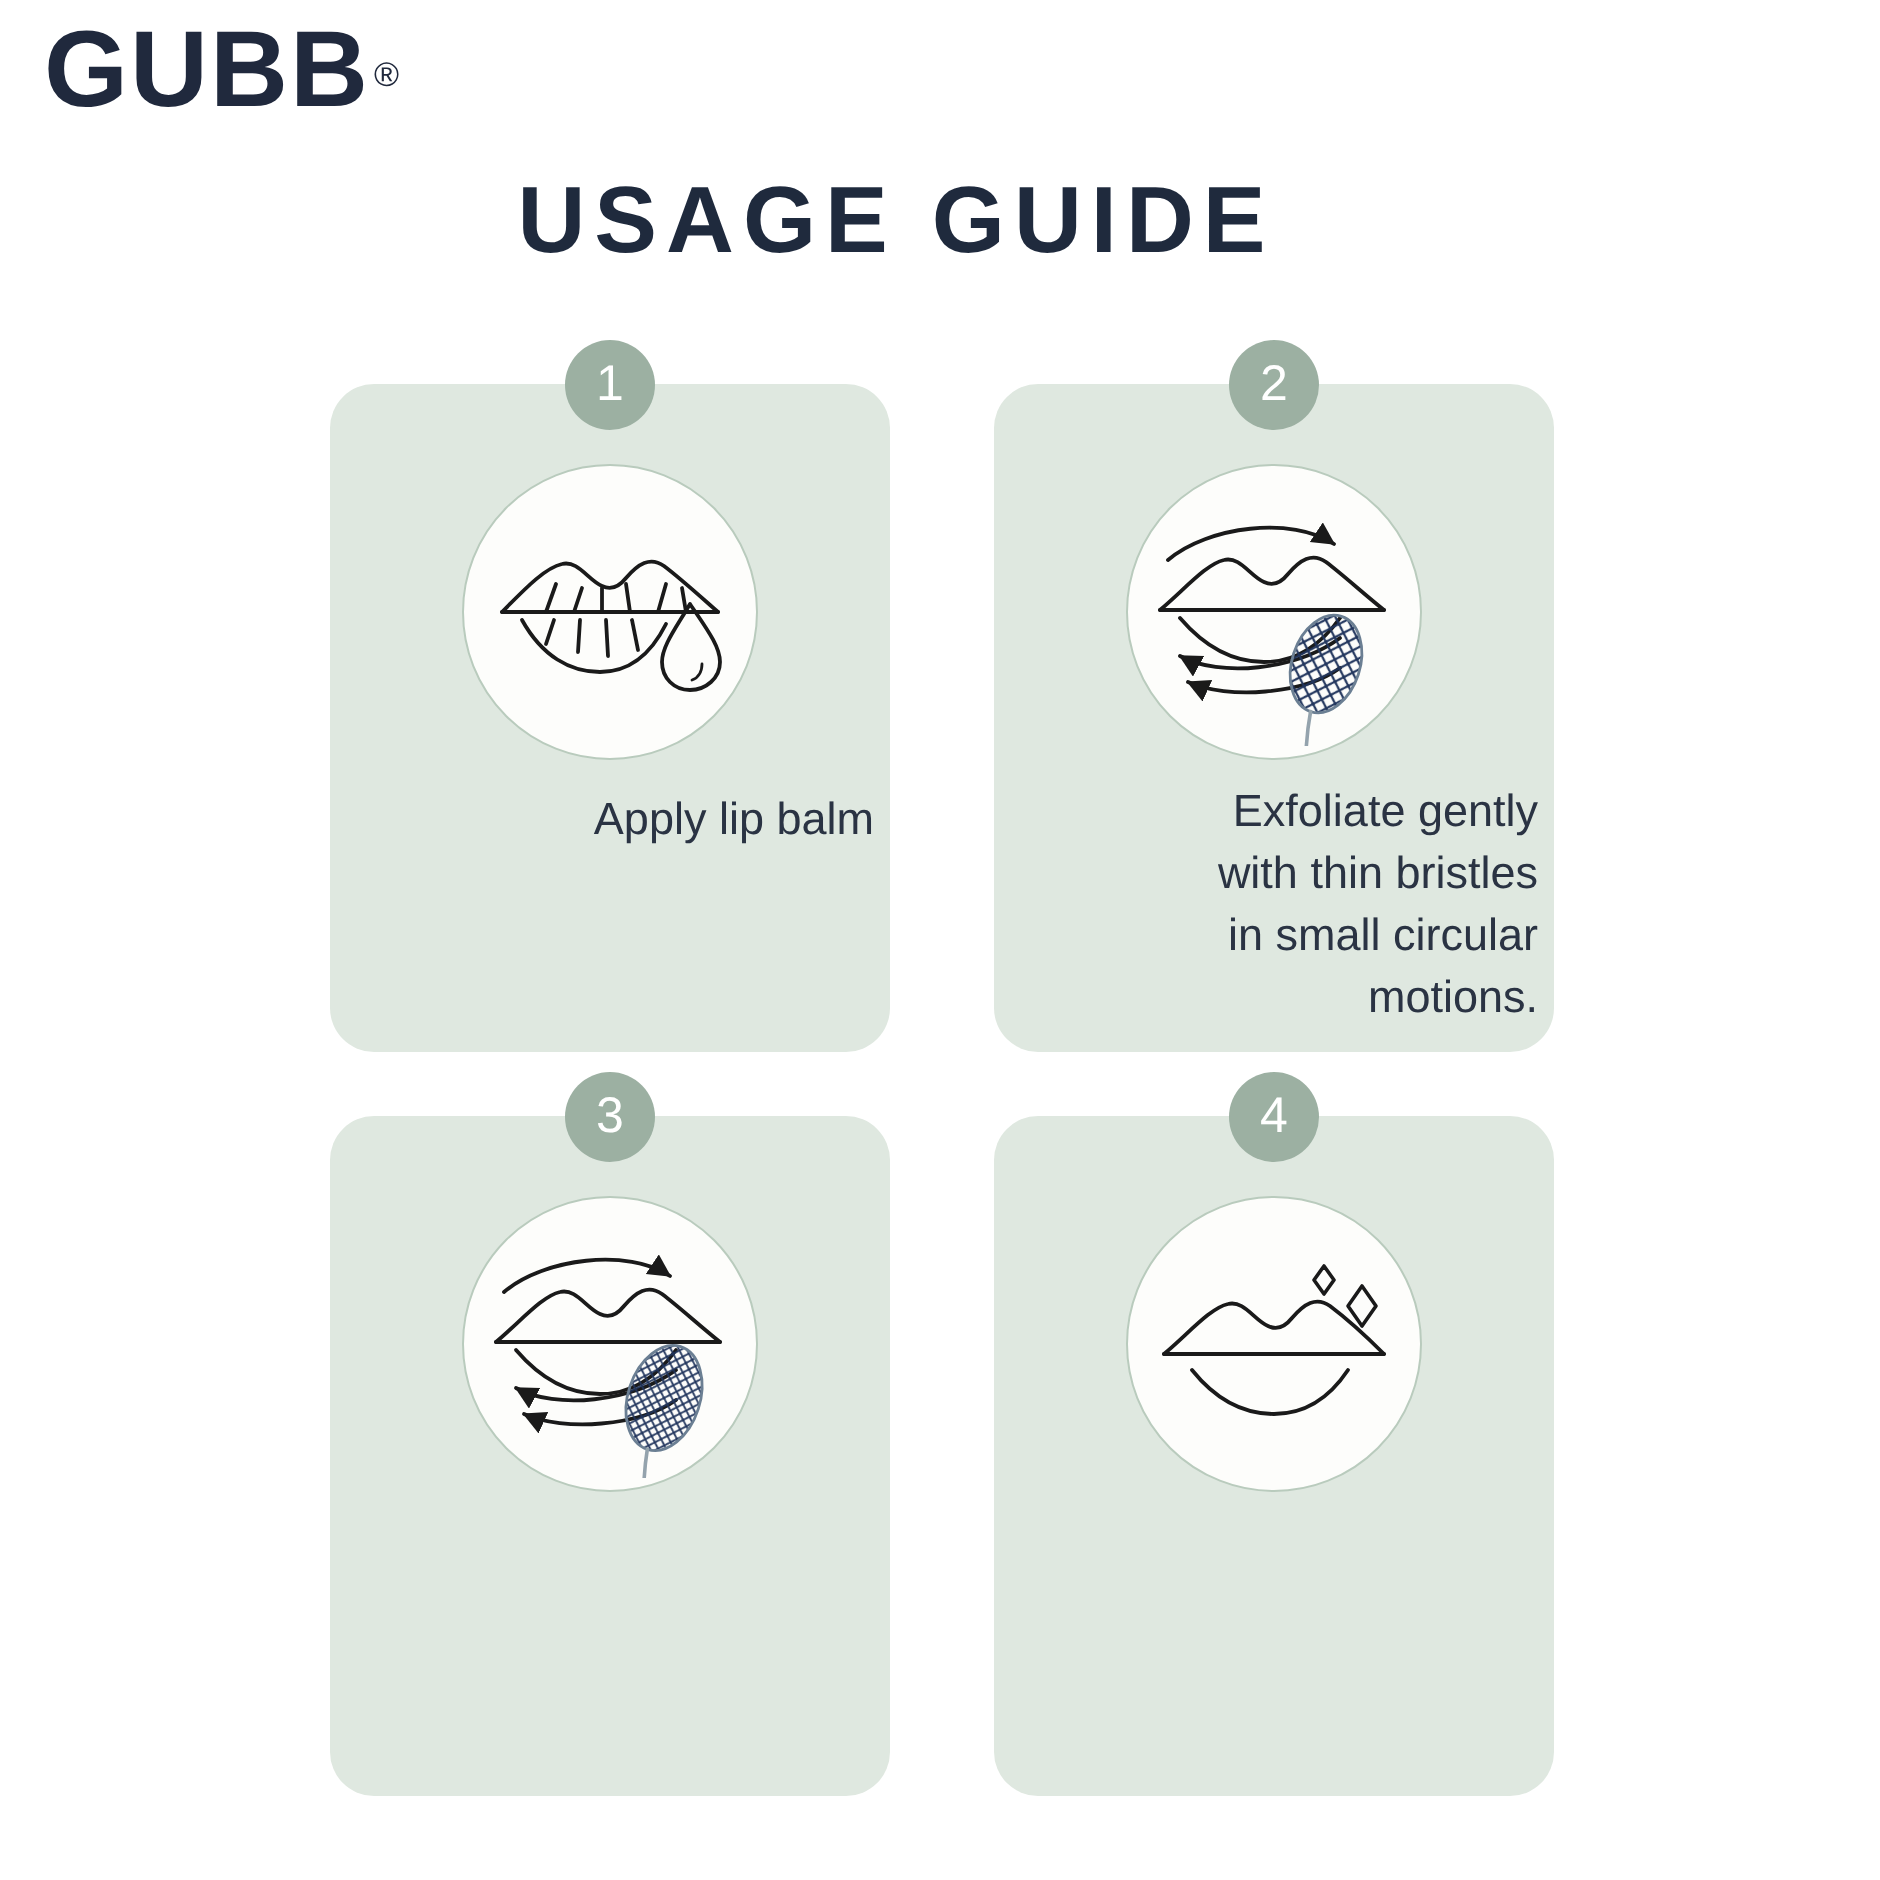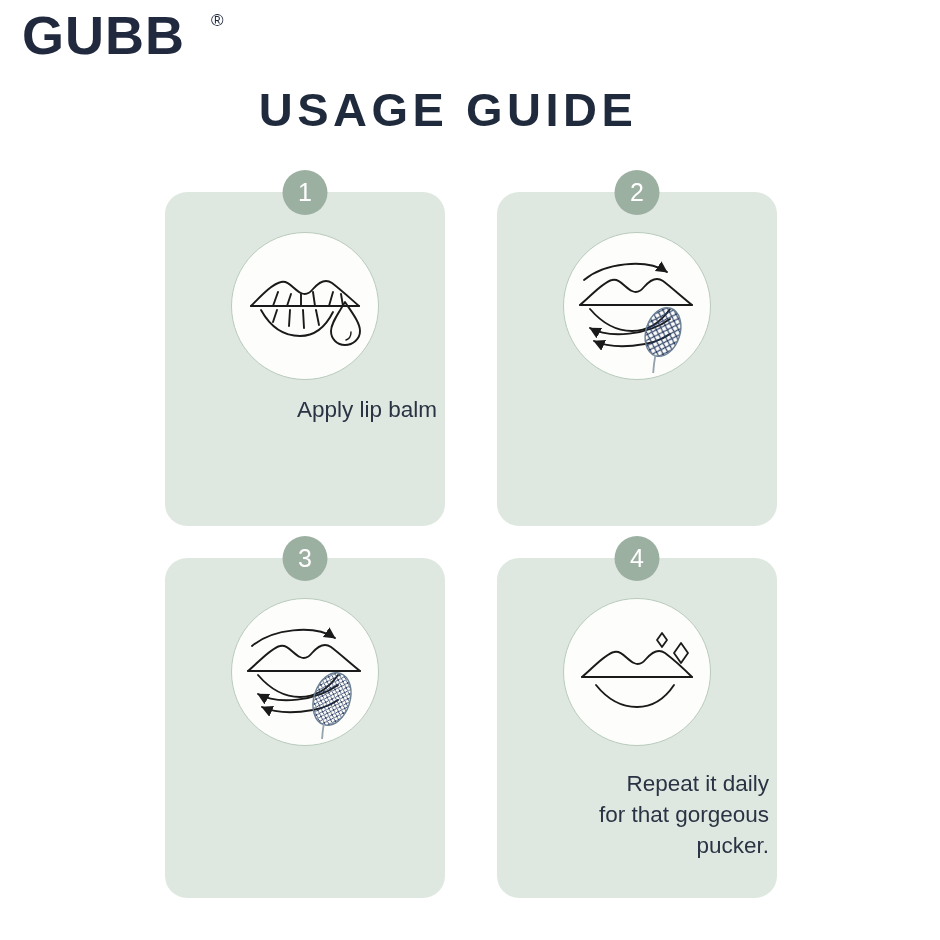--- a/index.html
+++ b/index.html
@@ -14,22 +14,21 @@
     overflow: hidden;
     position: relative;
   }
 
   
   #brand {
     position: absolute;
     left: 22px;
     top: 8px;
     display: flex;
-    align-items: flex-start;
-    gap: 24px;
+    align-items: center;
   }
   #brand-word {
     font-family: "Liberation Sans", sans-serif;
     font-size: 54px;
     font-weight: 700;
     letter-spacing: 1px;
     color: #20293d;
     line-height: 1;
   }
   #brand-reg {
@@ -202,20 +201,24 @@
           <path d="M100 80 C78 96 40 100 20 89" marker-end="url(#arrow-l2)"></path>
           <path d="M100 95 C82 108 44 111 24 102" marker-end="url(#arrow-l2)"></path>
         </g>
 
         <g transform="translate(93,93) rotate(18)">
           <ellipse cx="0" cy="0" rx="17" ry="25" fill="url(#bristles-thin)" stroke="#6b7f93" stroke-width="1.4"></ellipse>
           <path d="M0 25 C2 40 6 52 9 60" fill="none" stroke="#94a3ad" stroke-width="1.8" stroke-linecap="round"></path>
         </g>
       </svg>
     </div>
+    <div class="caption">Exfoliate gently
+with thin bristles
+in small circular
+motions.</div>
   </div>
 
   <div class="card c3">
     <div class="badge">3</div>
     <div class="icon-circle">
       <svg width="134" height="134" viewBox="0 0 134 134">
         <defs>
           <pattern id="bristles-thick" width="5" height="5" patternUnits="userSpaceOnUse">
             <path d="M0 0 L5 5 M5 0 L0 5" stroke="#20345c" stroke-width="0.9" fill="none"></path>
           </pattern>
@@ -251,18 +254,15 @@
           <path d="M12 72 C24 62 35 49 44 47 C52 45 57 55 64 58 C68 60 72 59 76 54 C82 47 88 43 95 48 C103 54 114 64 122 72"></path>
           <path d="M12 72 L122 72"></path>
 
           <path d="M26 80 C38 95 52 102 67 102 C82 102 94 95 104 80"></path>
 
           <path d="M92 28 L97 35 L92 42 L87 35 Z" stroke-width="1.8"></path>
           <path d="M111 38 L118 48 L111 58 L104 48 Z" stroke-width="1.8"></path>
         </g>
       </svg>
     </div>
-    <div class="caption">Repeat it daily
-for that gorgeous
-pucker.</div>
   </div>
 
 </div>
 
 </body></html>

